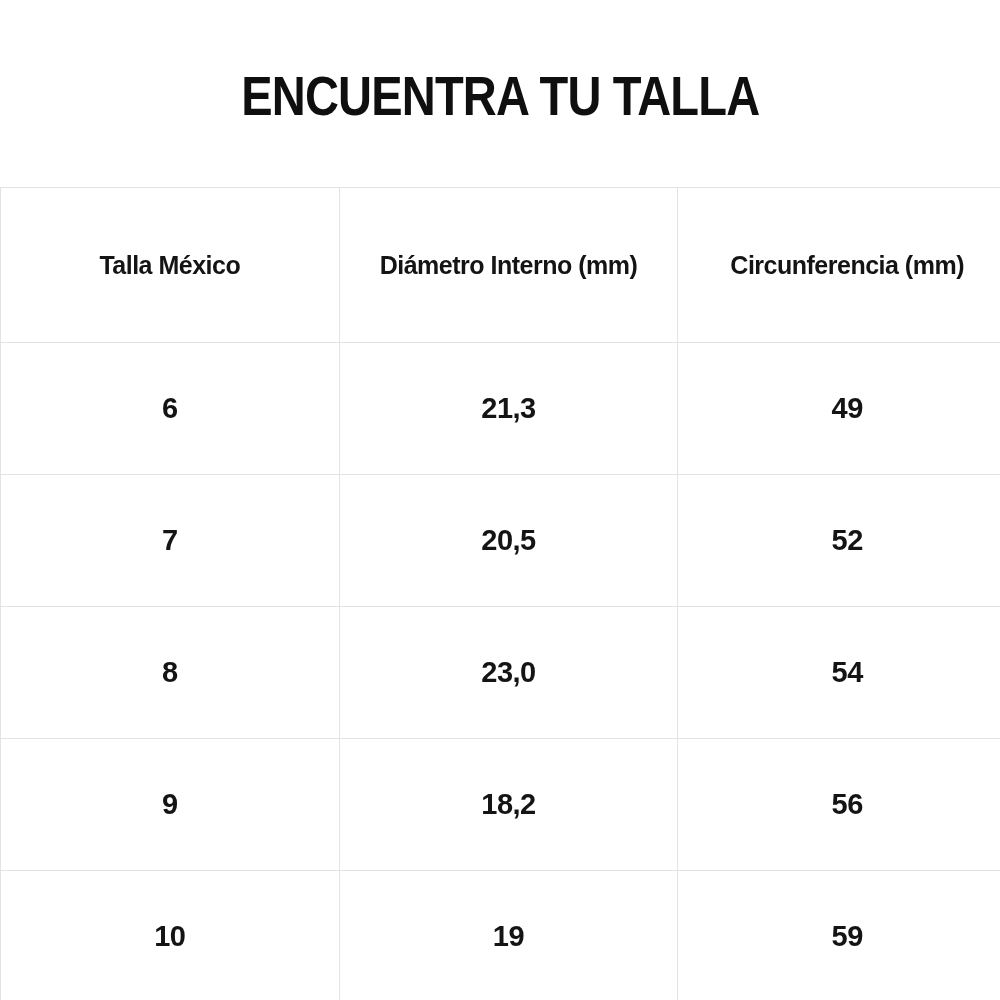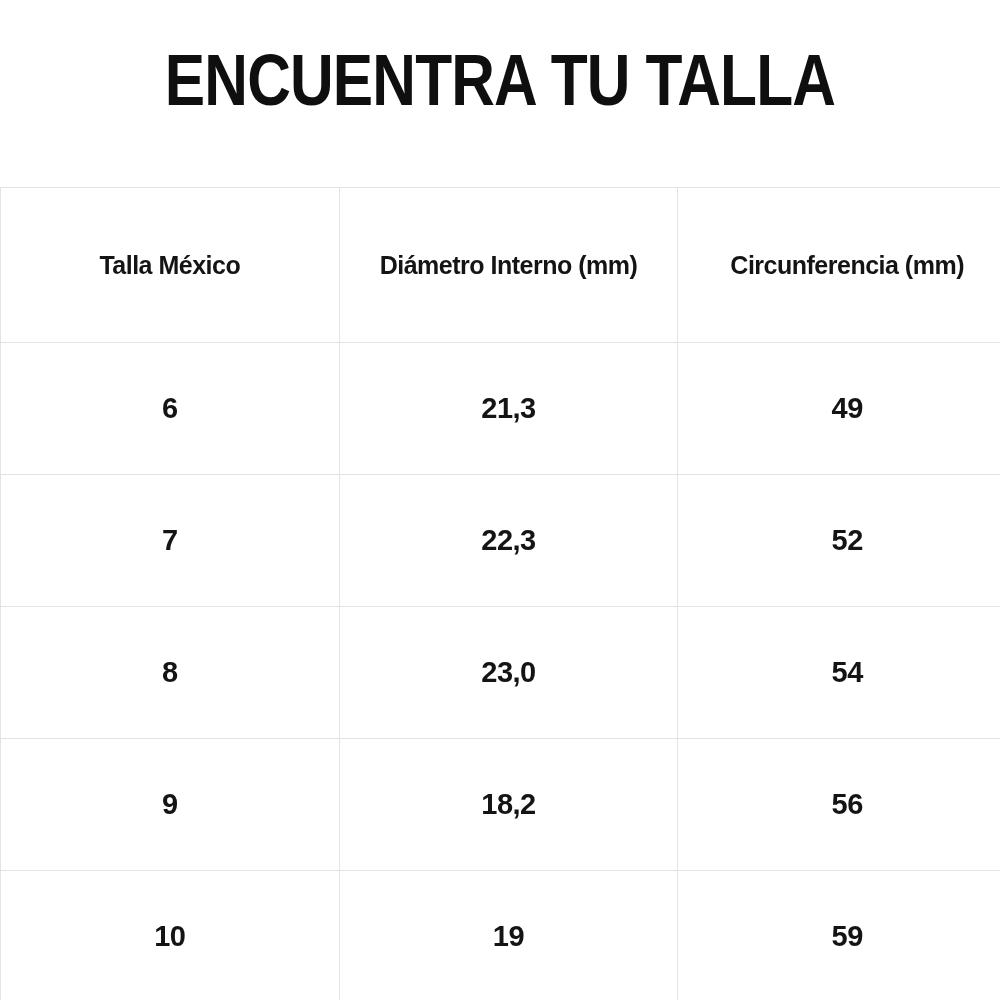--- a/index.html
+++ b/index.html
@@ -16,22 +16,22 @@
     font-family: "Liberation Sans", sans-serif;
   }
   .header {
     position: absolute;
     top: 46px;
     left: 0;
     width: 1000px;
     text-align: center;
   }
   .title {
-    margin: 0;
-    font-size: 72px;
+    margin: 16px;
+    font-size: 56px;
     line-height: 68px;
     font-weight: bold;
     color: #0f0f0f;
     letter-spacing: -1px;
     white-space: nowrap;
   }
   .title .squeeze {
     display: inline-block;
     transform: scaleX(0.84);
     transform-origin: 50% 50%;
@@ -96,21 +96,21 @@
       </tr>
     </thead>
     <tbody>
       <tr>
         <td>6</td>
         <td>21,3</td>
         <td>49</td>
       </tr>
       <tr>
         <td>7</td>
-        <td>22,3</td>
+        <td>20,5</td>
         <td>52</td>
       </tr>
       <tr>
         <td>8</td>
         <td>23,0</td>
         <td>54</td>
       </tr>
       <tr>
         <td>9</td>
         <td>18,2</td>

